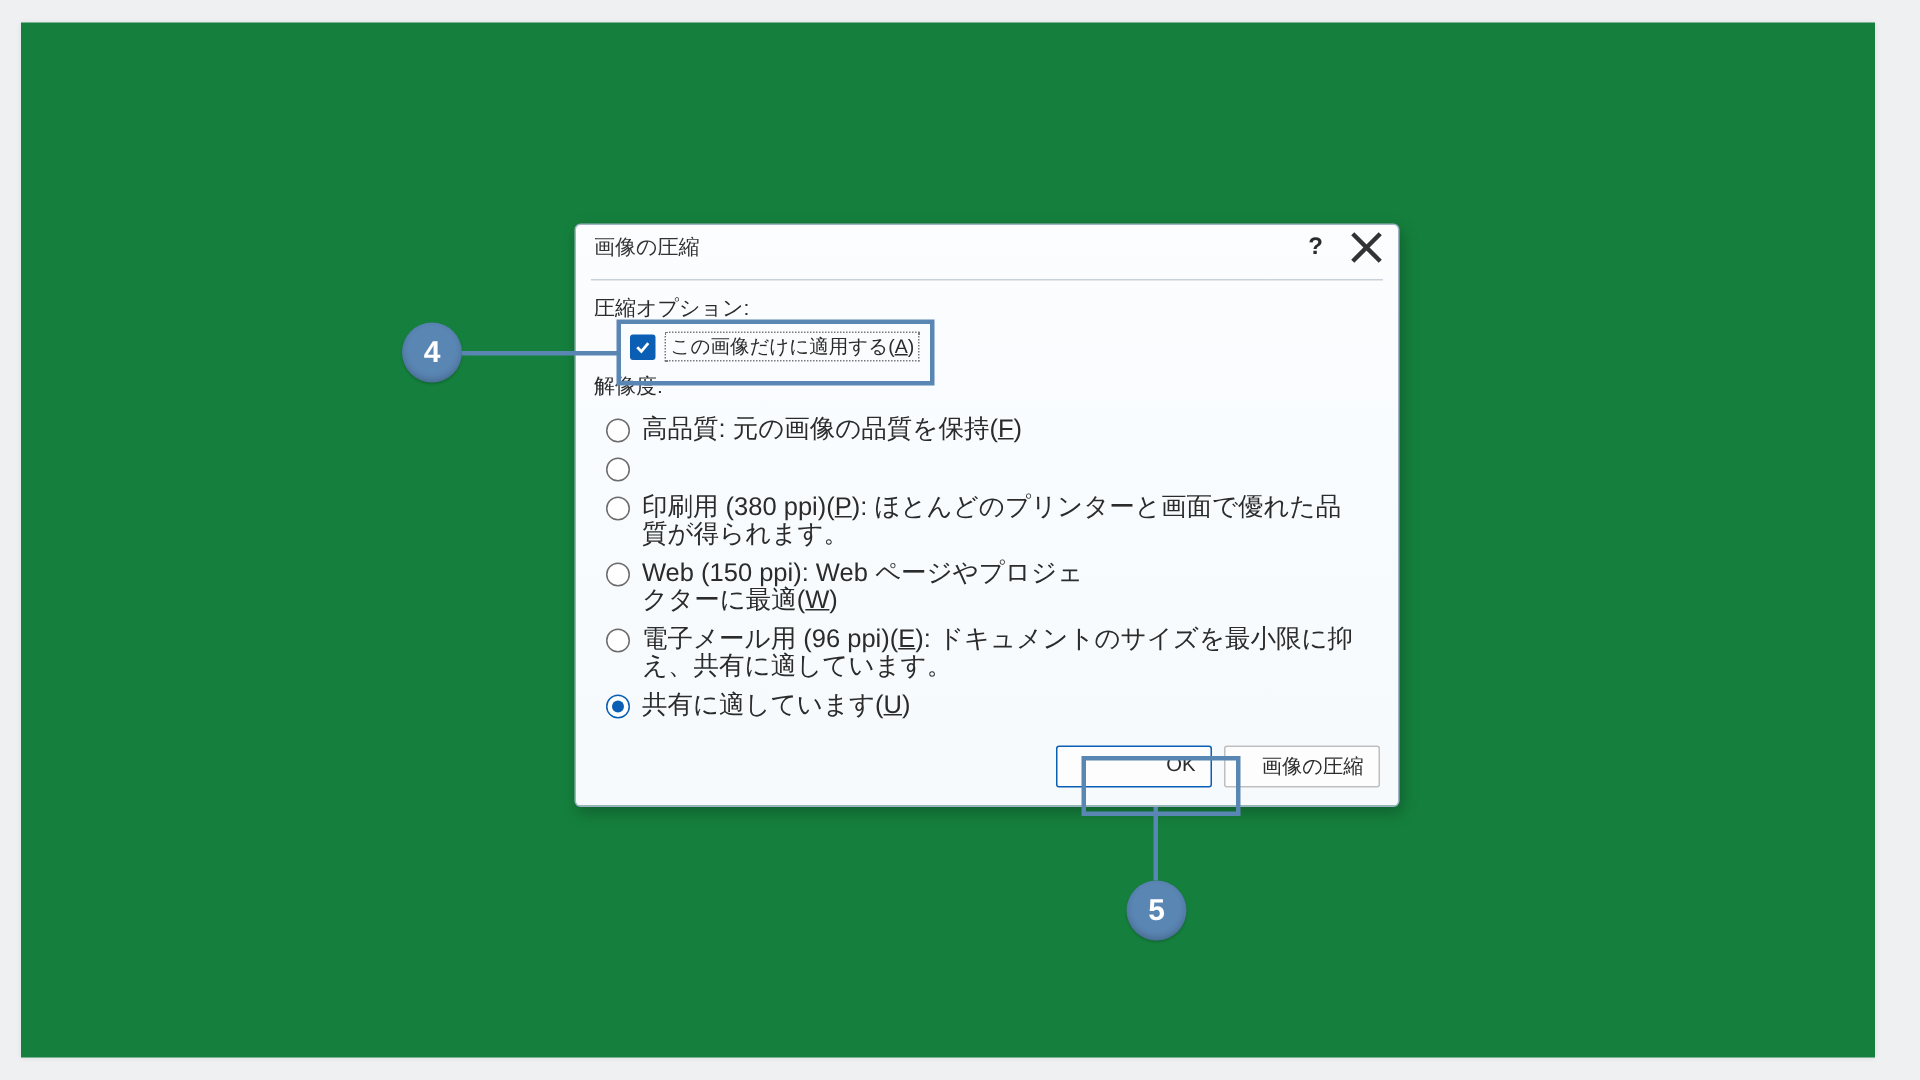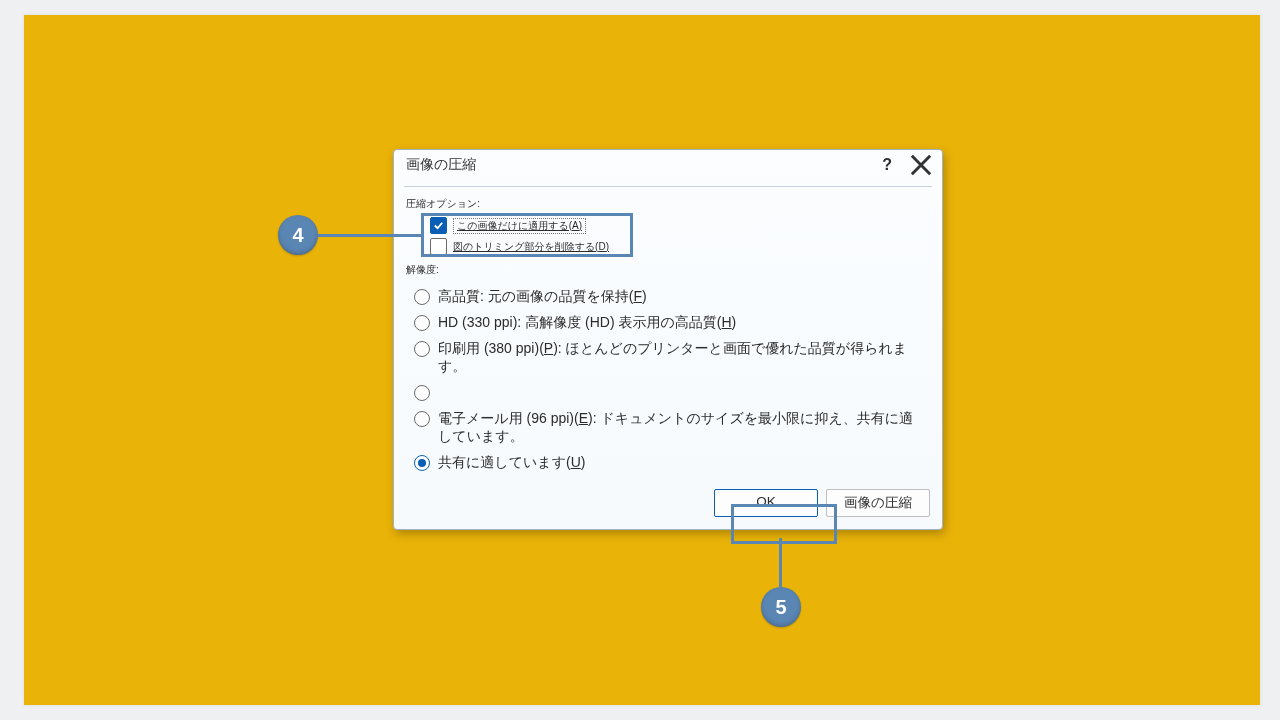--- a/index.html
+++ b/index.html
@@ -7,25 +7,25 @@
     padding: 0;
     width: 1280px;
     height: 720px;
     background: #eef0f2;
     font-family: "Yu Gothic UI", "Meiryo", "MS PGothic", sans-serif;
     font-size: 14px;
     color: #222;
   }
   .page-card {
     position: absolute;
-    left: 24px;
+    left: 14px;
     top: 15px;
     width: 1236px;
     height: 690px;
-    background: #eab308;
+    background: #15803d;
     box-shadow: 0 0 4px rgba(0,0,0,0.08);
   }
 
   
   .dialog {
     position: absolute;
     left: 369px;
     top: 134px;
     width: 548px;
     background: linear-gradient(#fbfdff, #f6fafd);
@@ -50,49 +50,48 @@
   }
 
   .divider {
     height: 1px;
     background: #c9d2da;
     margin: 0 10px 6px 10px;
   }
 
   .section-label {
     padding: 4px 12px 2px 12px;
-    font-size: 10px;
+    font-size: 14px;
   }
 
   .chk-row {
     display: flex;
     align-items: center;
     gap: 6px;
     margin: 4px 0 4px 36px;
-    font-size: 10px;
-    text-decoration: underline;
+    font-size: 13px;
   }
   .chk {
     width: 15px; height: 15px;
     border: 1.5px solid #0a5fb5;
     border-radius: 2px;
     display: flex; align-items: center; justify-content: center;
     background: #fff;
     cursor: pointer;
   }
   .chk.checked { background: #0a5fb5; }
   .chk svg { width: 11px; height: 11px; }
   .chk.unchecked { border-color: #6b6b6b; }
 
   .radio-row {
     display: flex;
     align-items: flex-start;
     gap: 8px;
     margin: 8px 0 8px 20px;
-    font-size: 14px;
+    font-size: 17px;
     line-height: 18px;
   }
   .radio {
     width: 14px; height: 14px;
     border: 1.5px solid #6b6b6b;
     border-radius: 50%;
     margin-top: 2px;
     display: flex; align-items: center; justify-content: center;
     background: #fff;
     cursor: pointer;
@@ -116,21 +115,21 @@
     gap: 8px;
     padding: 10px 12px 12px 12px;
   }
   .btn {
     min-width: 82px;
     padding: 4px 10px;
     background: #fdfdfd;
     border: 1px solid #bfbfbf;
     border-radius: 2px;
     font-size: 13.5px;
-    text-align: center;
+    text-align: right;
     cursor: pointer;
   }
   .btn.primary { border-color: #0a5fb5; }
 
   
   .callout-badge {
     position: absolute;
     width: 40px; height: 40px;
     border-radius: 50%;
     background: #5a86b4;
@@ -184,52 +183,46 @@
       <span class="chk checked">
         <svg viewBox="0 0 12 12">
             <path d="M2 6 L5 9 L10 3" stroke="#fff" stroke-width="2" fill="none"></path>
           </svg>
       </span>
       <span class="focus-rect">
         <span>この画像だけに適用する(</span><span class="accel">A</span><span>)</span>
       </span>
     </div>
 
-    <div class="chk-row">
-      <span class="chk unchecked"></span>
-      <span>
-        <span>図のトリミング部分を削除する(</span><span class="accel">D</span><span>)</span>
-      </span>
-    </div>
 
     <div class="section-label" style="">解像度:</div>
 
     <div class="radio-row">
       <span class="radio"></span>
       <span class="radio-label">
         <span>高品質: 元の画像の品質を保持(</span><span class="accel">F</span><span>)</span>
       </span>
     </div>
 
     <div class="radio-row">
       <span class="radio"></span>
-      <span class="radio-label">
-        <span>HD (330 ppi): 高解像度 (HD) 表示用の高品質(</span><span class="accel">H</span><span>)</span>
-      </span>
     </div>
 
     <div class="radio-row">
       <span class="radio"></span>
       <span class="radio-label">
         <span>印刷用 (380 ppi)(</span><span class="accel">P</span><span>): ほとんどのプリンターと画面で優れた品質が得られます。</span>
       </span>
     </div>
 
     <div class="radio-row">
       <span class="radio"></span>
+      <span class="radio-label narrow">
+        <span>Web (150 ppi): Web ページやプロジェクターに最適(</span><span class="accel">W</span><span>)</span>
+      </span>
     </div>
 
     <div class="radio-row">
       <span class="radio"></span>
       <span class="radio-label">
         <span>電子メール用 (96 ppi)(</span><span class="accel">E</span><span>): ドキュメントのサイズを最小限に抑え、共有に適しています。</span>
       </span>
     </div>
 
     <div class="radio-row">

